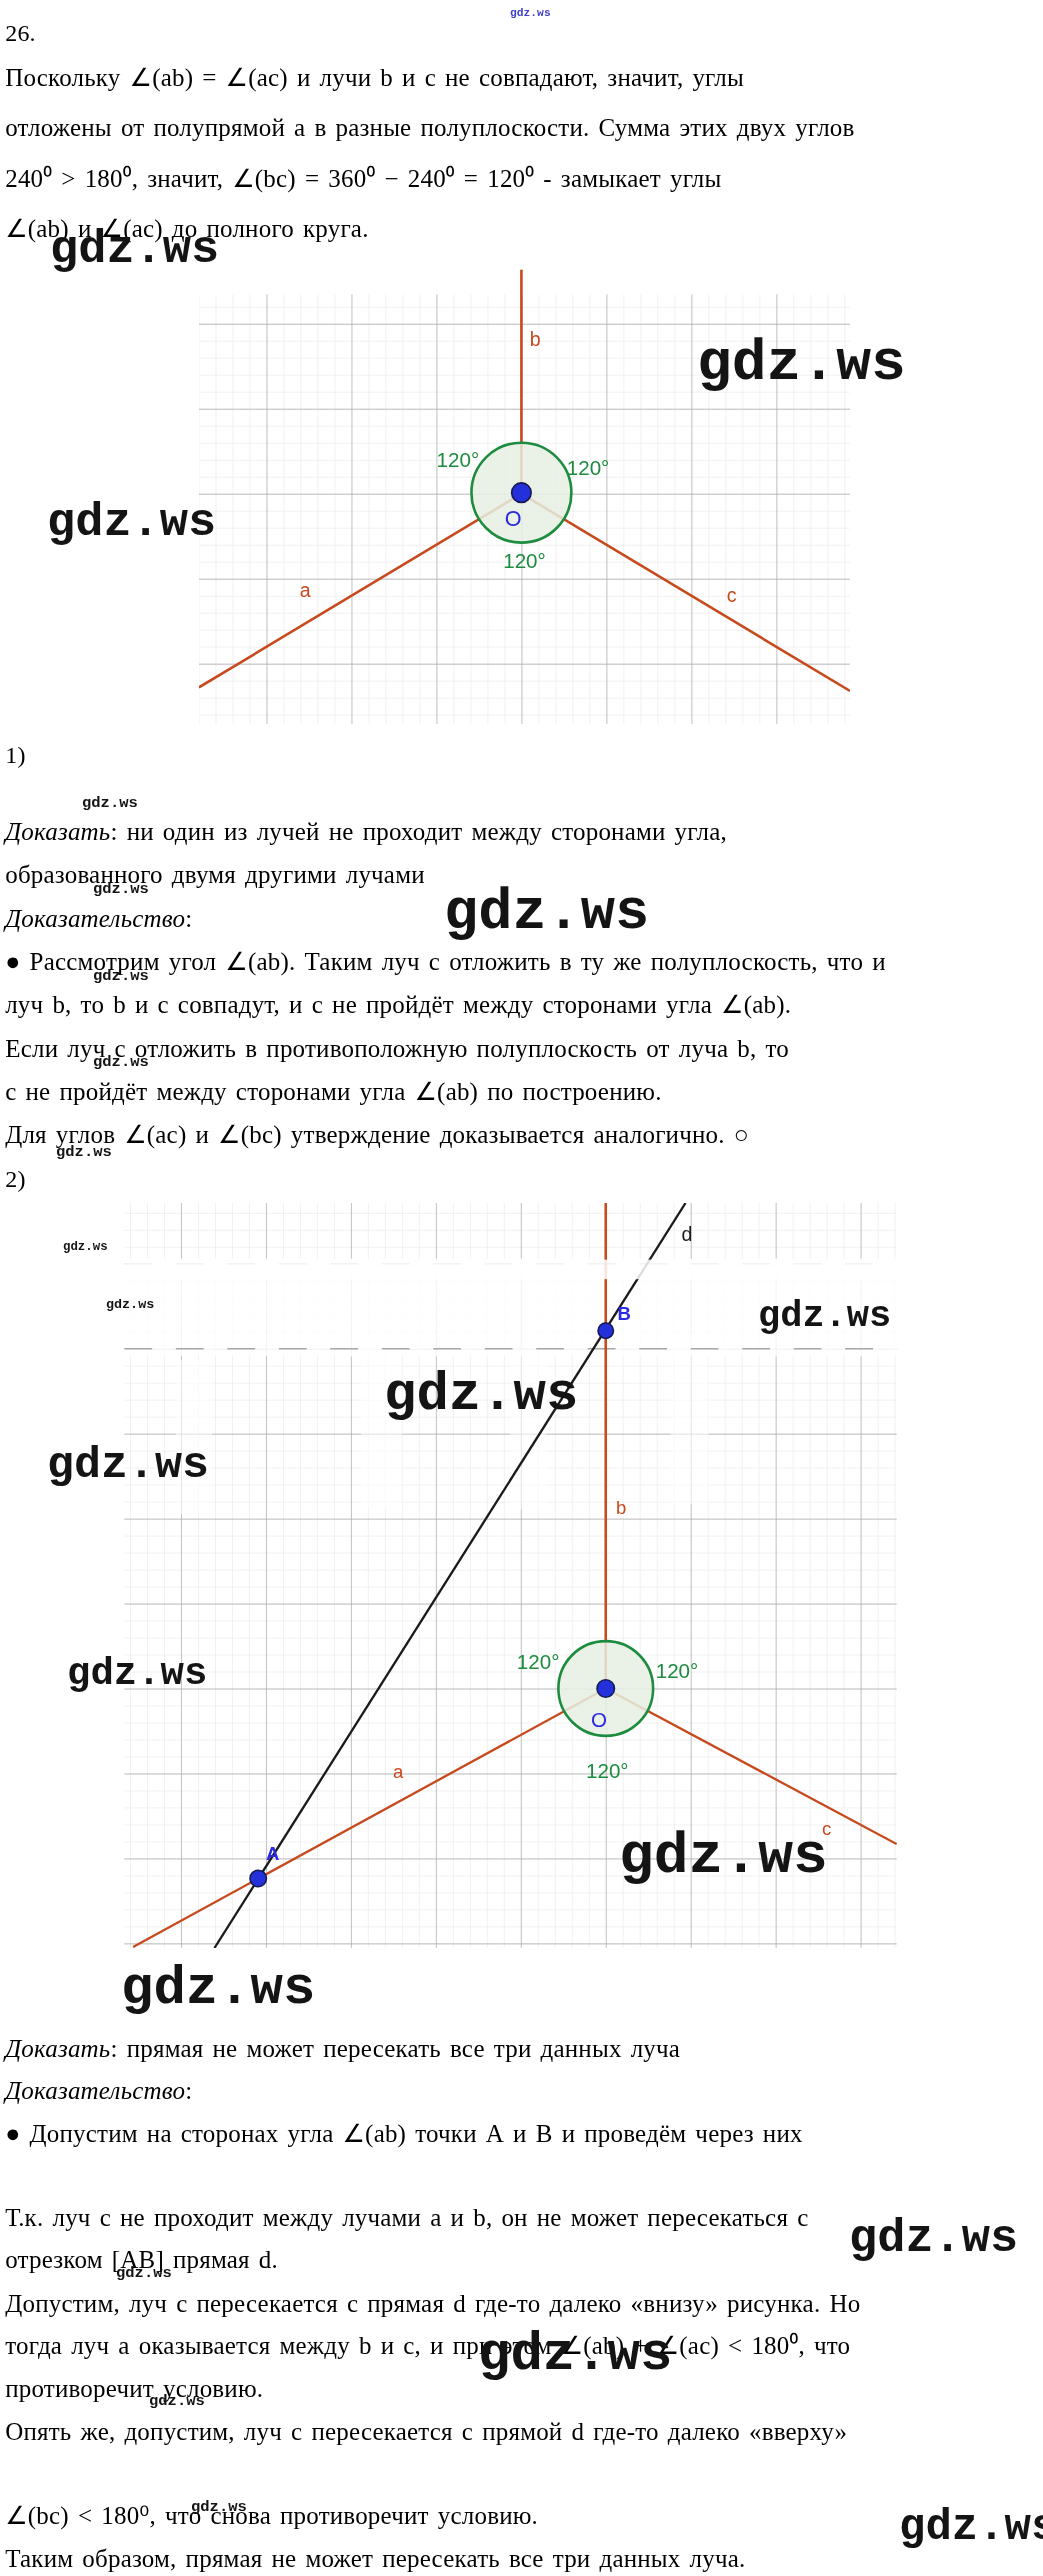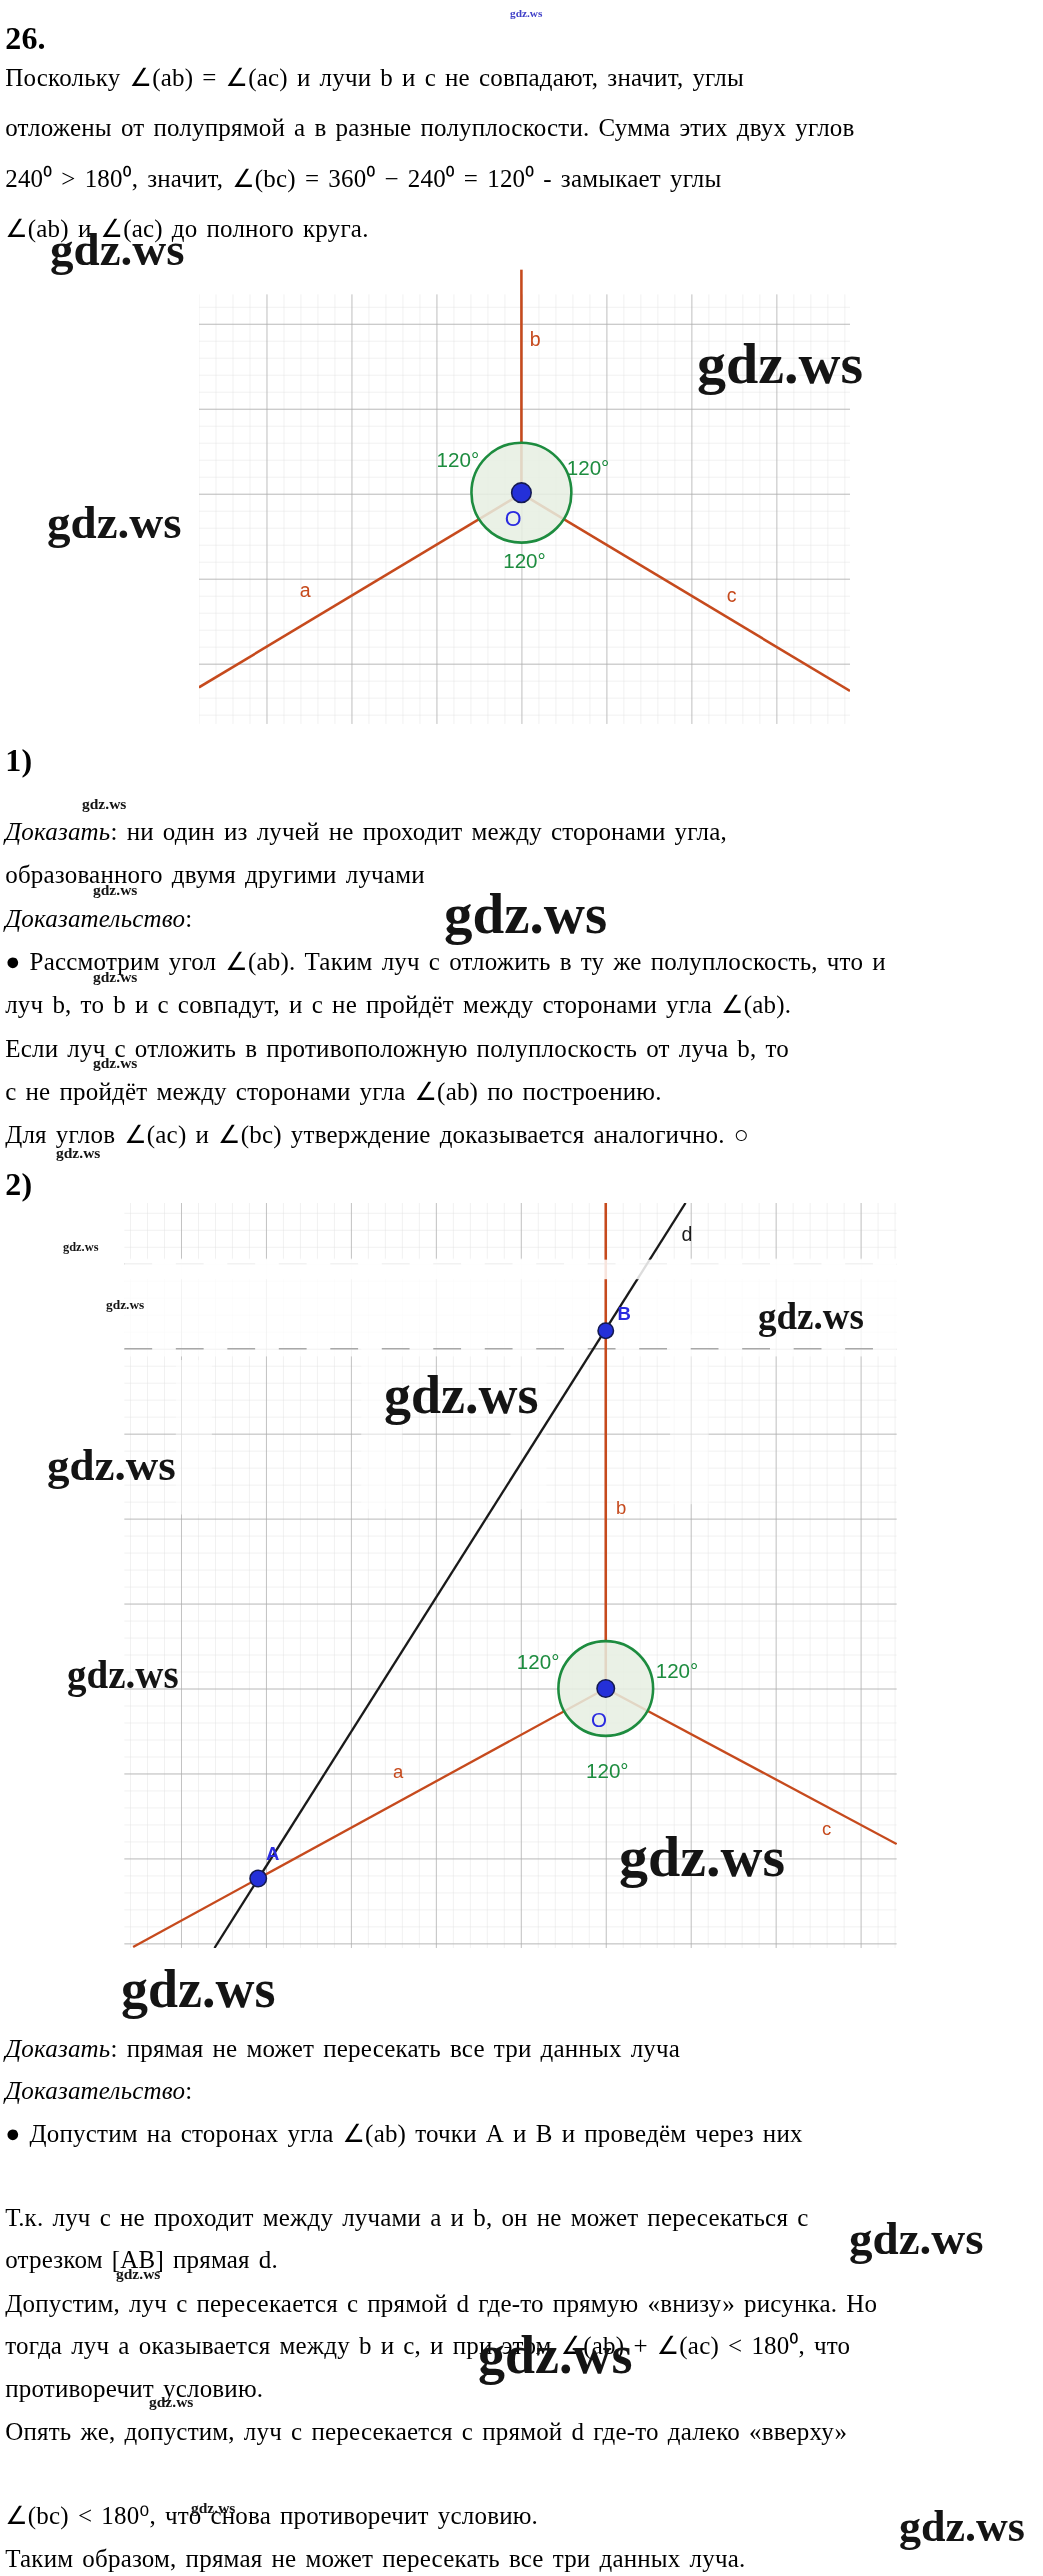--- a/index.html
+++ b/index.html
@@ -1,22 +1,22 @@
 <!DOCTYPE html>
 <html style="font-size:8.2px"><head>
 <meta charset="utf-8">
 <style>
   html,body{margin:0;padding:0;background:#fff;}
   .page{position:relative;width:1043px;height:2598px;background:#ffffff;overflow:hidden;
         font-family:"Liberation Serif",serif;color:#000;}
   .tl{position:absolute;left:5.2px;font-size:25px;line-height:1.15;letter-spacing:0.2px;
       word-spacing:2.6px;white-space:nowrap;}
   .tl i{font-style:italic;}
-  .num{font-size:32px;font-weight:bold;}
-  .wm{position:absolute;font-family:Liberation Serif, serif;font-weight:700;
+  .num{font-size:24px;}
+  .wm{position:absolute;font-family:Liberation Mono, monospace;font-weight:700;
       color:#141414;line-height:1;white-space:nowrap;}
   .wm.small{font-weight:600;}
   .wm.blue{color:#4040c8;font-weight:600;}
   svg{position:absolute;}
   svg text{font-family:"Liberation Sans",sans-serif;}
 </style>
 </head>
 <body>
 
 <div class="page">
@@ -101,21 +101,21 @@
     <text x="1322" y="2408" font-size="38" fill="#1a1a1a">d</text>
     <text x="772" y="3452" text-anchor="middle" font-size="36" fill="#c64a1d">a</text>
     <text x="1595" y="3562" font-size="36" fill="#c64a1d">c</text>
   </svg>
 
   <div class="tl" style="top:2035px"><i>Доказать</i><span>: прямая не может пересекать все три данных луча</span></div>
   <div class="tl" style="top:2077px"><i>Доказательство</i><span>:</span></div>
   <div class="tl" style="top:2120px"><i></i><span>●  Допустим на сторонах угла ∠(ab) точки А и В и проведём через них</span></div>
   <div class="tl" style="top:2204px"><i></i><span>Т.к. луч c не проходит между лучами a и b, он не может пересекаться с</span></div>
   <div class="tl" style="top:2246px"><i></i><span>отрезком [AB] прямая d.</span></div>
-  <div class="tl" style="top:2290px"><i></i><span>Допустим, луч c пересекается с прямой d где-то прямую «внизу» рисунка. Но</span></div>
+  <div class="tl" style="top:2290px"><i></i><span>Допустим, луч c пересекается с прямая d где-то далеко «внизу» рисунка. Но</span></div>
   <div class="tl" style="top:2332px"><i></i><span>тогда луч a оказывается между b и c, и при этом ∠(ab) + ∠(ac) &lt; 180⁰, что</span></div>
   <div class="tl" style="top:2375px"><i></i><span>противоречит условию.</span></div>
   <div class="tl" style="top:2418px"><i></i><span>Опять же, допустим, луч c пересекается с прямой d где-то далеко «вверху»</span></div>
   <div class="tl" style="top:2502px"><i></i><span>∠(bc) &lt; 180⁰, что снова противоречит условию.</span></div>
   <div class="tl" style="top:2545px"><i></i><span>Таким образом, прямая не может пересекать все три данных луча.</span></div>
 
   <div class="wm blue" style="left:510px;top:8.2px;font-size:11.3px">gdz.ws</div>
   <div class="wm" style="left:50px;top:226px;font-size:47px">gdz.ws</div>
   <div class="wm" style="left:697px;top:335px;font-size:58px">gdz.ws</div>
   <div class="wm" style="left:47px;top:499px;font-size:47px">gdz.ws</div>

